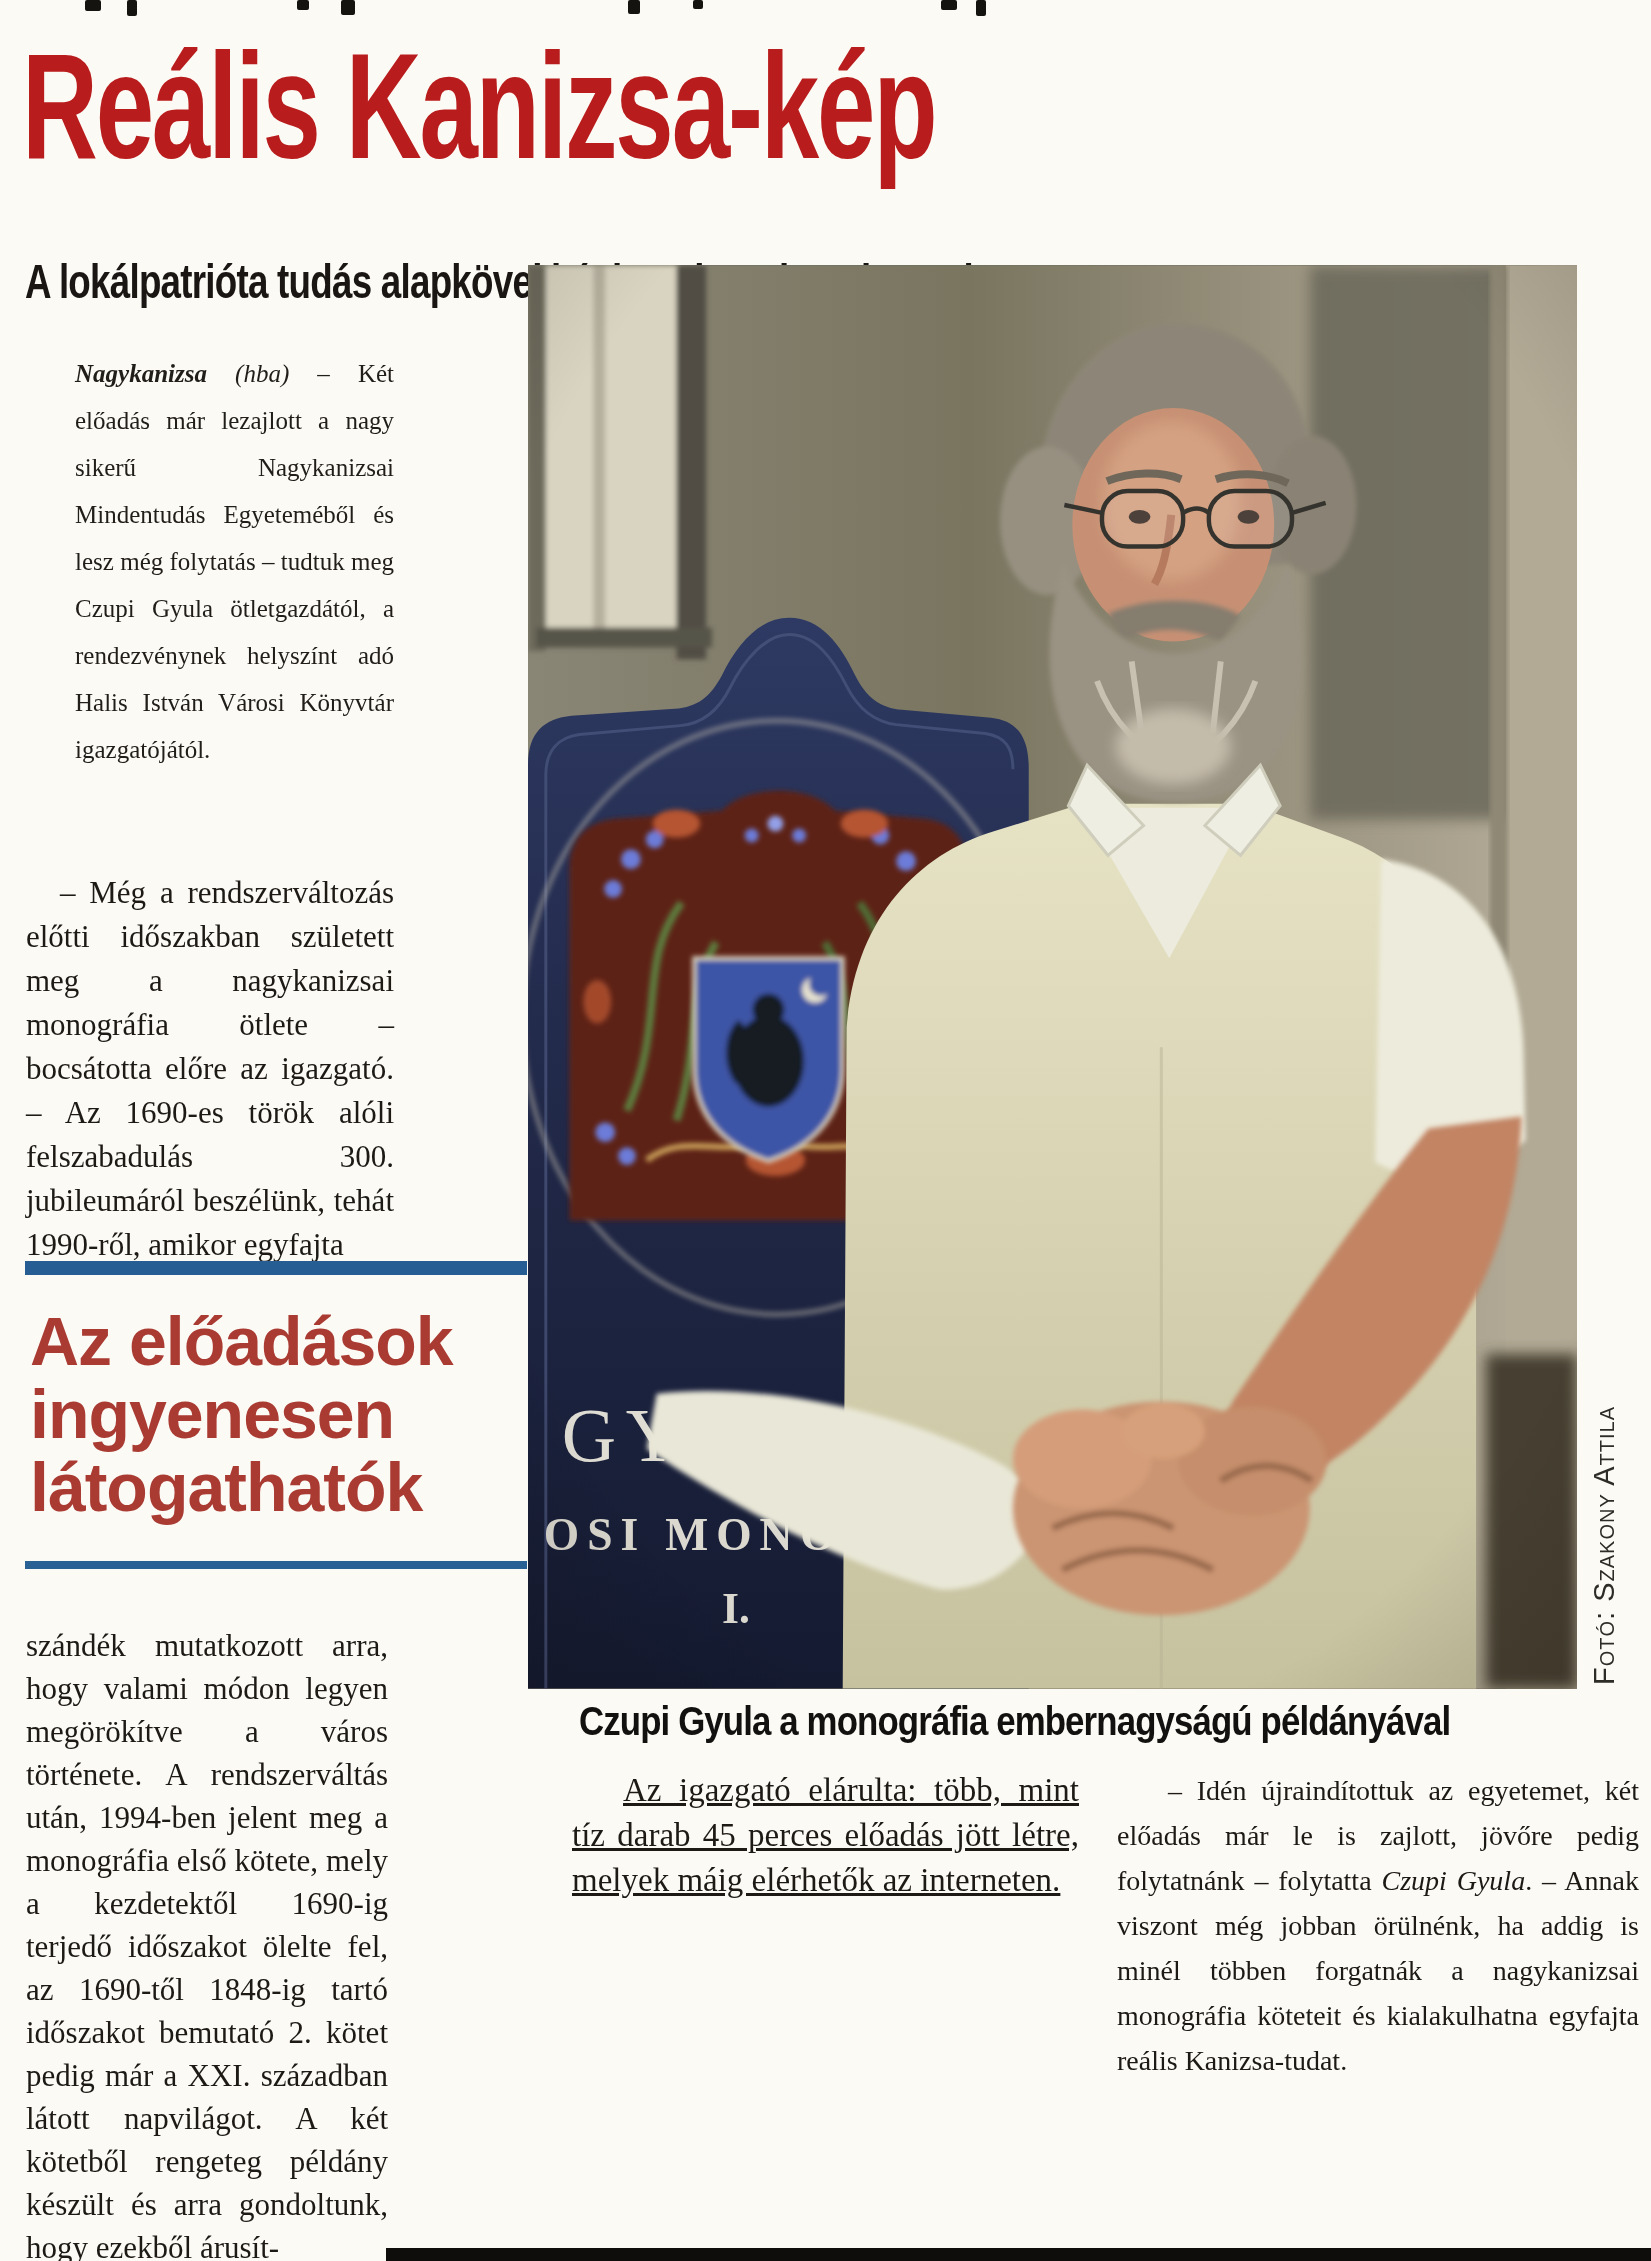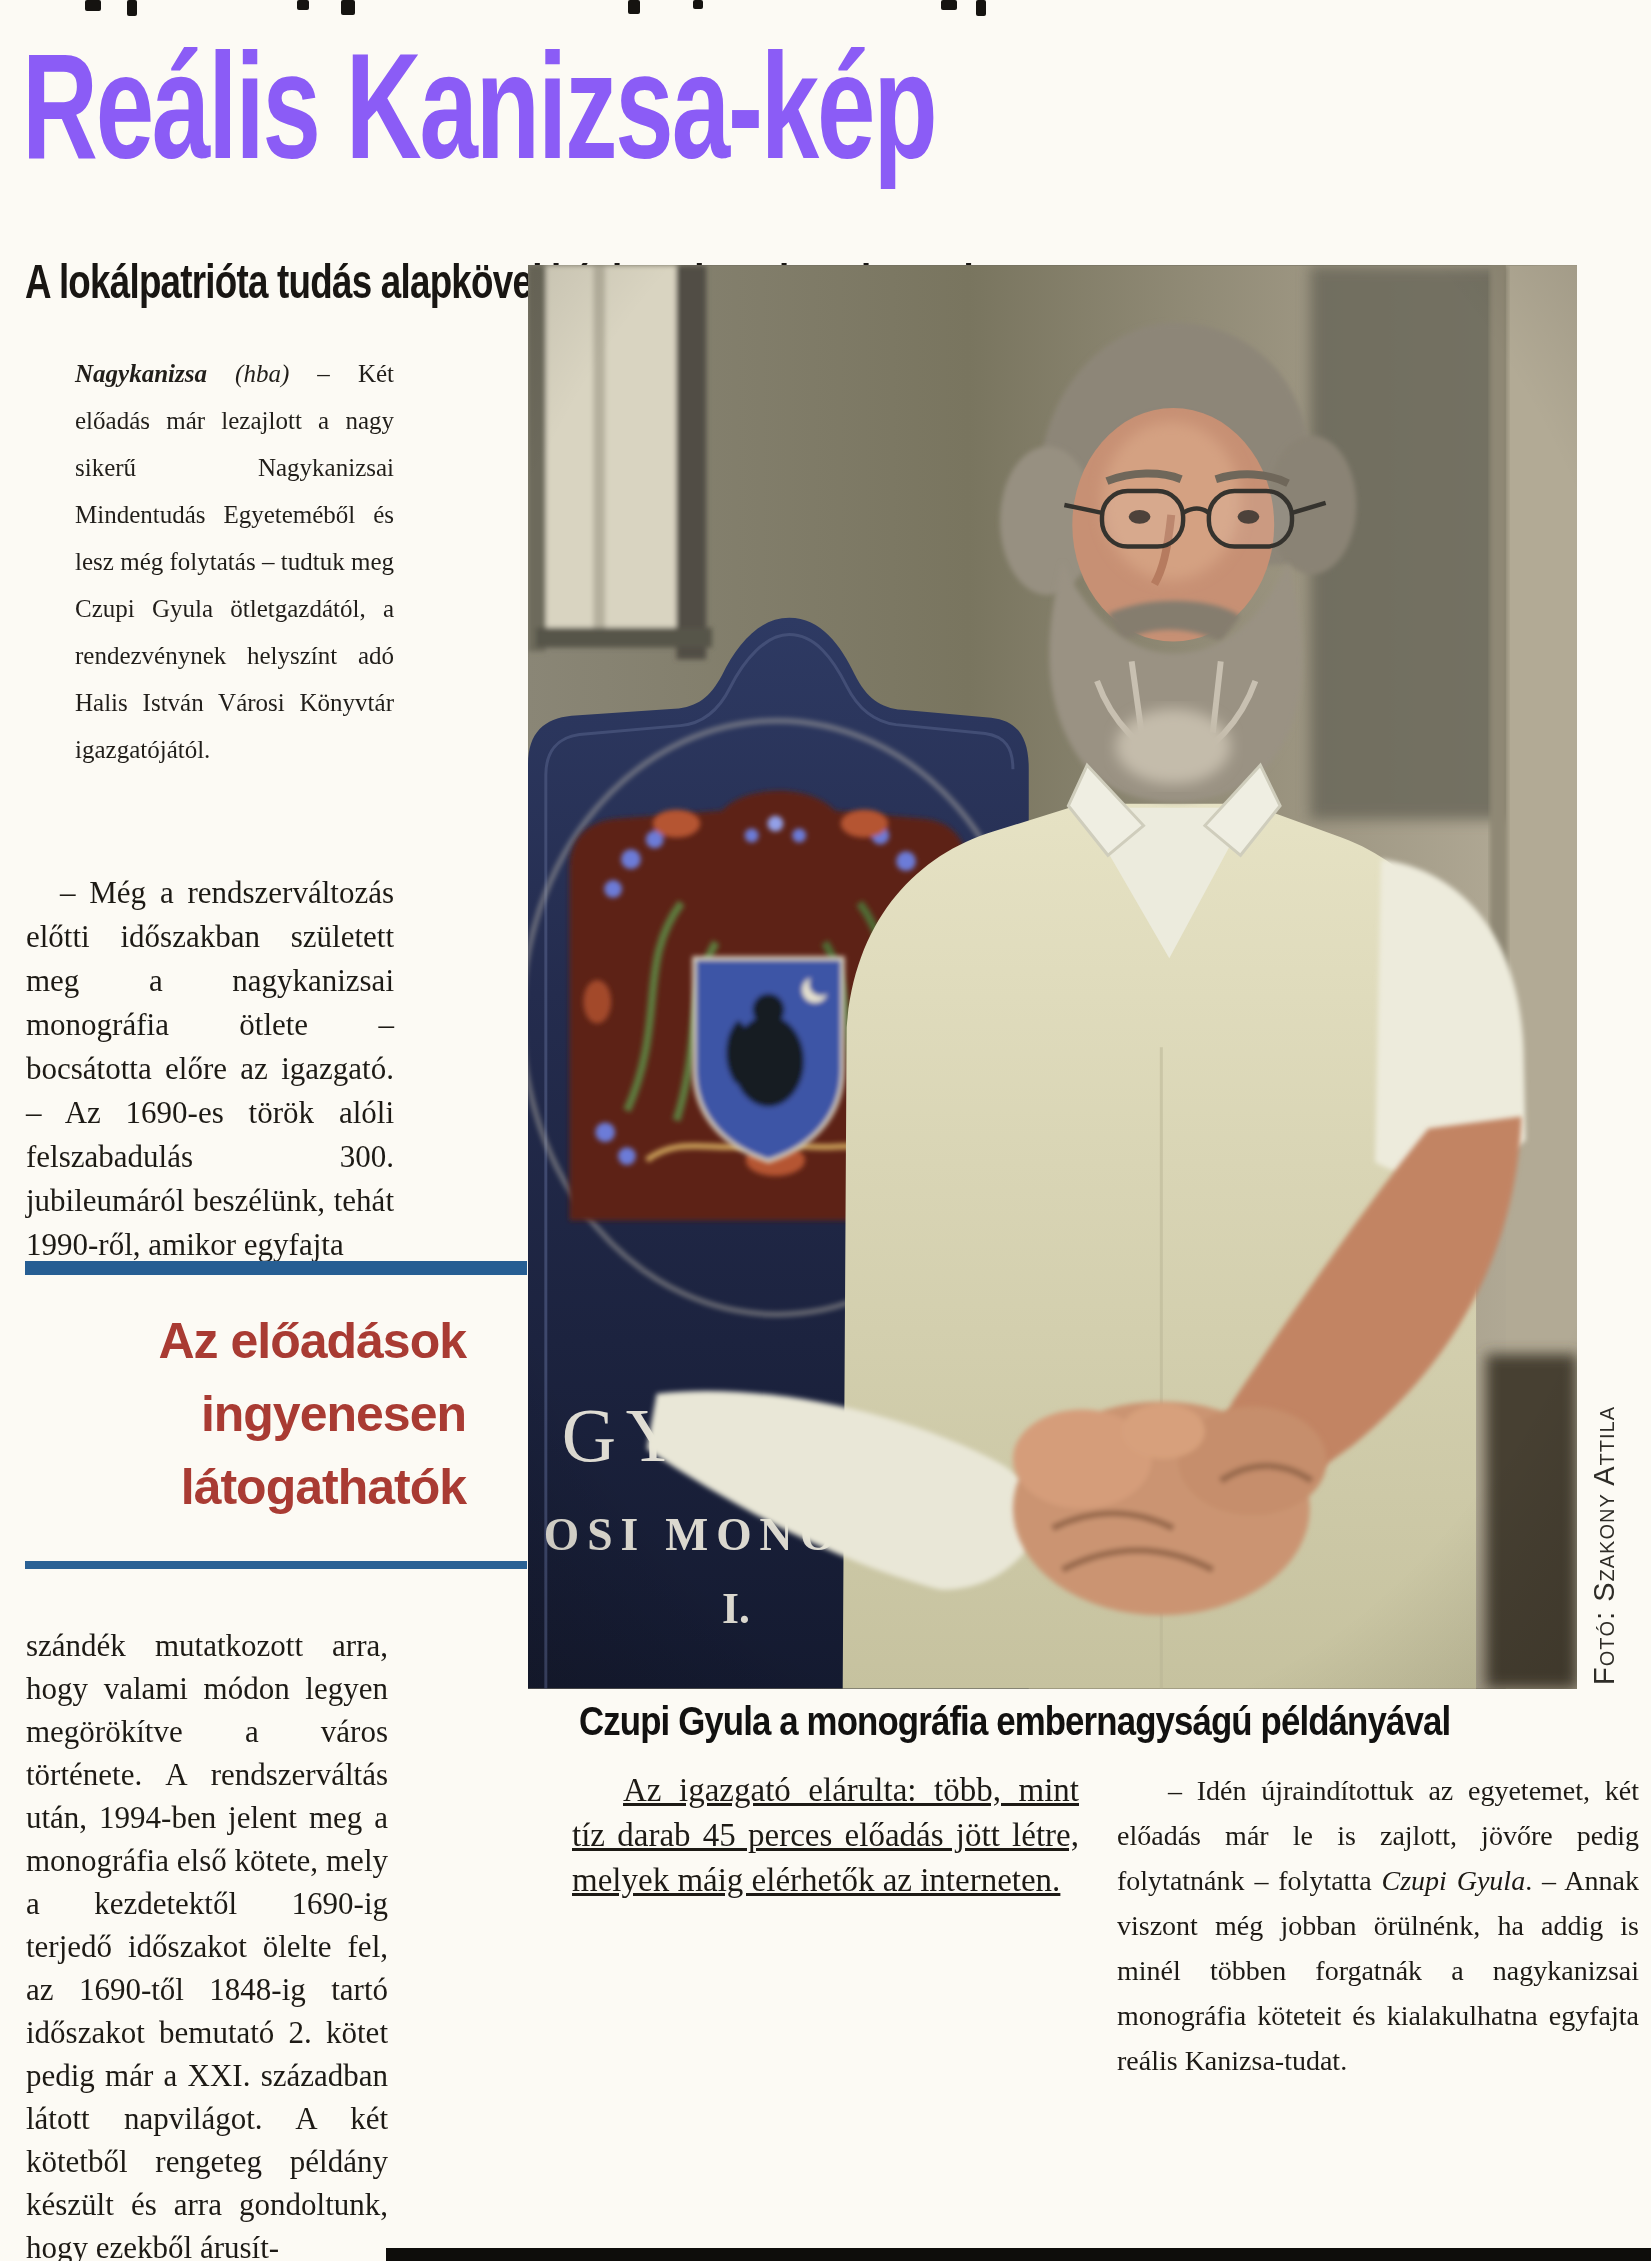--- a/index.html
+++ b/index.html
@@ -3,21 +3,21 @@
 <meta charset="utf-8">
 <style>
   html,body{margin:0;padding:0;background:#e8e6e0;}
   .page{
     position:relative;width:1651px;height:2261px;margin:0 auto;
     background:#fcfaf4;overflow:hidden;
     font-family:"Liberation Serif","DejaVu Serif",serif;color:#1d1a15;
   }
   .abs{position:absolute;}
   
-  .headline{left:22px;top:24px;width:1624px;line-height:1.1;color:#8b5cf6;}
+  .headline{left:22px;top:24px;width:1624px;line-height:1.1;color:#b91c1c;}
   .hscale{display:inline-block;transform:scaleX(0.70);transform-origin:0 0;white-space:nowrap;
     font-family:"Liberation Sans","DejaVu Sans",sans-serif;font-weight:700;font-size:150px;letter-spacing:-3px;}
   
   .subheadline{left:25px;top:253px;width:1624px;color:#191613;}
   .sscale{display:inline-block;transform:scaleX(0.75);transform-origin:0 0;white-space:nowrap;
     font-family:"Liberation Sans","DejaVu Sans",sans-serif;font-weight:700;font-size:49px;letter-spacing:-1px;}
   
   .lead{left:75px;top:350px;width:319px;
     font-family:Liberation Serif, serif;font-size:25px;line-height:47px;
     text-align:justify;color:#211e1a;text-indent:0;}
@@ -25,21 +25,21 @@
   .lead .byline{font-style:italic;}
   
   .serifbody{font-size:31px;line-height:44px;text-align:justify;color:#1d1a15;}
   .para-intro{left:18px;top:863px;width:368px;text-indent:34px;}
   .para-left-cont{left:26px;top:1624px;width:362px;line-height:43px;}
   
   .rule-top{left:25px;top:1261px;width:502px;height:14px;background:#265e93;}
   .rule-bottom{left:25px;top:1561px;width:502px;height:8px;background:#2a6194;}
   .pullquote{left:30px;top:1305px;width:436px;
     font-family:"Liberation Sans","DejaVu Sans",sans-serif;font-weight:700;
-    font-size:50px;line-height:73px;color:#a93b33;letter-spacing:-1px;text-align:right;}
+    font-size:68px;line-height:73px;color:#a93b33;letter-spacing:-1px;}
   
   .photo{left:528px;top:265px;width:1049px;height:1424px;background:#6f6b5e;}
   .photo svg{display:block;}
   .caption{left:579px;top:1699px;width:1030px;color:#121110;}
   .cscale{display:inline-block;transform:scaleX(0.87);transform-origin:0 0;white-space:nowrap;
     font-family:"Liberation Sans","DejaVu Sans",sans-serif;font-weight:700;font-size:40px;letter-spacing:-1px;}
   .credit{left:1588px;top:1685px;transform:rotate(-90deg);transform-origin:0 0;white-space:nowrap;
     font-family:"Liberation Sans","DejaVu Sans",sans-serif;font-variant:small-caps;
     font-size:29px;letter-spacing:1px;color:#2e2c27;}
   

